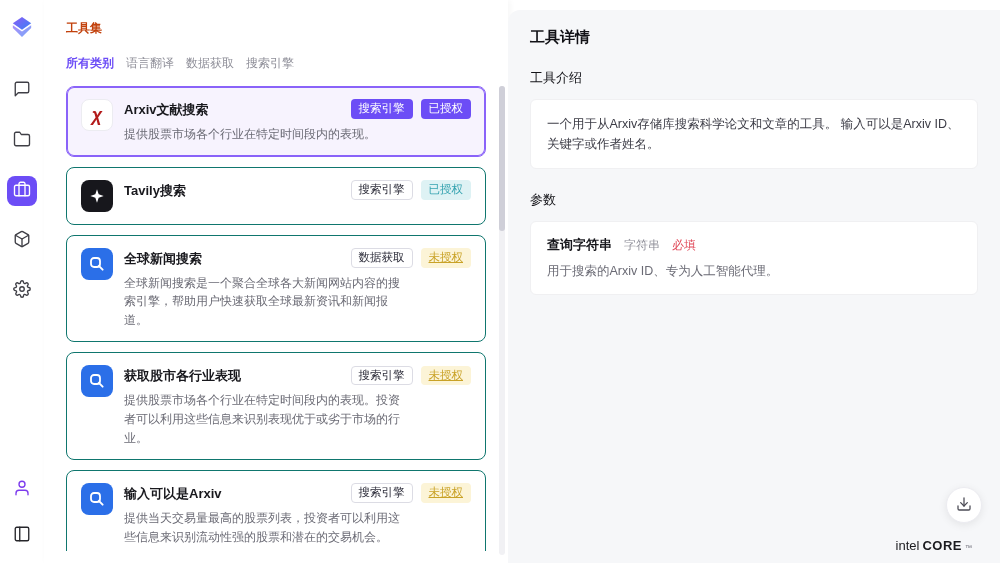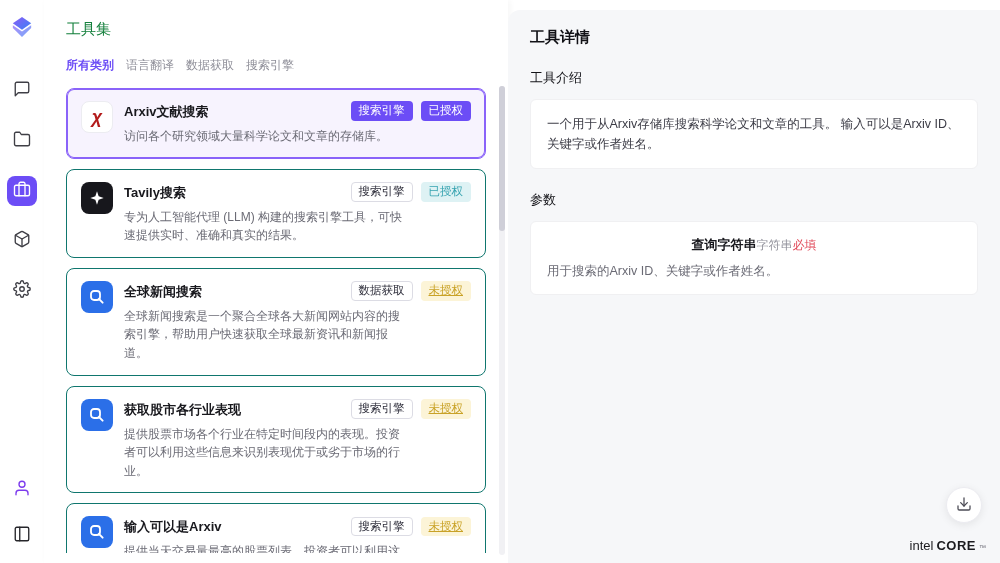--- a/index.html
+++ b/index.html
@@ -14,21 +14,21 @@
   .nav { display:flex; flex-direction:column; gap:20px; align-items:center; }
   .nav-item { width:30px; height:30px; display:flex; align-items:center; justify-content:center;
     border-radius:8px; cursor:pointer; }
   .nav-item.active { background:#6C4DF6; }
   .sidebar-bottom { margin-top:auto; margin-bottom:12px; display:flex; flex-direction:column;
     gap:16px; align-items:center; }
 
   
   .tools-panel { width:464px; flex-shrink:0; background:#fff; position:relative;
     padding:20px 0 0 0; box-shadow:2px 0 6px rgba(0,0,0,0.04); }
-  .panel-title { font-size:15px; font-weight:normal; color:#15803d; padding:0 22px; }
+  .panel-title { font-size:12px; font-weight:bold; color:#c2410c; padding:0 22px; }
   .tabs { display:flex; gap:12px; padding:0 22px; margin-top:18px; font-size:12px; }
   .tab { color:#8f8f99; cursor:pointer; white-space:nowrap; }
   .tab.active { color:#6C4DF6; font-weight:bold; }
 
   .cards { margin:14px 22px 0 22px; display:flex; flex-direction:column; gap:10px;
     height:465px; overflow:hidden; }
   .card { border:1px solid #0f766e; border-radius:8px; background:#fff; padding:12px 14px;
     display:flex; gap:11px; cursor:pointer; flex-shrink:0; }
   .card.selected { background:#f7f3fe; border:1px solid #8a63f9; box-shadow:0 0 0 1px #8a63f9 inset; }
   .card-icon { width:32px; height:32px; border-radius:8px; flex-shrink:0; display:flex;
@@ -54,30 +54,30 @@
   .scroll-thumb { width:6px; height:145px; background:#cfcfd8; border-radius:3px; cursor:grab; }
 
   
   .details-panel { flex:1; background:#f6f7f9; margin-top:10px; border-top-left-radius:12px;
     padding:18px 22px; position:relative; }
   .details-title { font-size:15px; font-weight:bold; color:#121217; }
   .section-heading { font-size:13px; font-weight:normal; color:#121217; margin-top:22px; }
   .intro-card, .param-card { background:#fff; border:1px solid #f0f0f2; border-radius:6px;
     padding:14px 16px; margin-top:12px; }
   .intro-text { font-size:12.5px; color:#3c3c46; line-height:1.6; }
-  .param-row { display:flex; align-items:baseline; gap:0;justify-content:center; }
+  .param-row { display:flex; align-items:baseline; gap:12px; }
   .param-name { font-size:13px; font-weight:bold; color:#18181d; }
   .param-type { font-size:12px; color:#8f8f99; }
   .param-required { font-size:12px; color:#e14a5a; }
   .param-desc { margin-top:9px; font-size:12.5px; color:#6b6b75; }
 
   .fab { position:absolute; right:18px; bottom:40px; width:36px; height:36px; border-radius:50%;
     background:#fff; border:1px solid #ececf1; box-shadow:0 2px 8px rgba(0,0,0,0.08);
     display:flex; align-items:center; justify-content:center; cursor:pointer; }
-  .intel { position:absolute; right:14px; bottom:10px; display:flex; align-items:baseline;
+  .intel { position:absolute; right:28px; bottom:10px; display:flex; align-items:baseline;
     gap:3px; color:#1b1b1f; }
   .intel-word { font-size:13px; }
   .core-word { font-size:13px; font-weight:bold; letter-spacing:0.5px; }
   .tm { font-size:7px; color:#6b6b75; }
 </style>
 </head>
 <body>
 
 <div class="app">
 
@@ -172,39 +172,38 @@
             <span class="chi">χ</span>
           </div>
         <div class="card-body">
           <div class="title-row">
             <span class="card-title">Arxiv文献搜索</span>
             <span class="badges">
               <span class="badge cat-active">搜索引擎</span>
               <span class="badge auth-active">已授权</span>
             </span>
           </div>
-          <div class="card-desc">访问各个研究领域大量科学论文和文章的存储库。</div>
+          <div class="card-desc">提供股票市场各个行业在特定时间段内的表现。</div>
         </div>
       </div>
 
       <div class="card">
         <div class="card-icon icon-tavily">
           <svg width="16" height="16" viewBox="0 0 24 24">
               <path d="M12 2 L14.5 9.5 L22 12 L14.5 14.5 L12 22 L9.5 14.5 L2 12 L9.5 9.5 Z" fill="#ffffff"></path>
             </svg>
         </div>
         <div class="card-body">
           <div class="title-row">
             <span class="card-title">Tavily搜索</span>
             <span class="badges">
               <span class="badge cat">搜索引擎</span>
               <span class="badge auth-ok">已授权</span>
             </span>
           </div>
-          <div class="card-desc">专为人工智能代理 (LLM) 构建的搜索引擎工具，可快速提供实时、准确和真实的结果。</div>
         </div>
       </div>
 
       <div class="card">
         <div class="card-icon icon-q">
           <svg width="18" height="18" viewBox="0 0 24 24" fill="none">
               <rect x="4" y="4" width="12" height="12" rx="4" stroke="#ffffff" stroke-width="2.4"></rect>
               <line x1="14.5" y1="14.5" x2="19.5" y2="19.5" stroke="#ffffff" stroke-width="2.6" stroke-linecap="round"></line>
             </svg>
         </div>
@@ -273,21 +272,21 @@
       <span class="intro-text">一个用于从Arxiv存储库搜索科学论文和文章的工具。 输入可以是Arxiv ID、关键字或作者姓名。</span>
     </div>
 
     <h2 class="section-heading">参数</h2>
     <div class="param-card">
       <div class="param-row">
         <span class="param-name">查询字符串</span>
         <span class="param-type">字符串</span>
         <span class="param-required">必填</span>
       </div>
-      <div class="param-desc">用于搜索的Arxiv ID、关键字或作者姓名。</div>
+      <div class="param-desc">用于搜索的Arxiv ID、专为人工智能代理。</div>
     </div>
 
     <button class="fab">
       <span>
         <svg width="16" height="16" viewBox="0 0 24 24" fill="none" stroke="#4b4b55" stroke-width="1.9" stroke-linecap="round" stroke-linejoin="round">
             <path d="M21 15v4a2 2 0 0 1-2 2H5a2 2 0 0 1-2-2v-4"></path>
             <polyline points="7 10 12 15 17 10"></polyline>
             <line x1="12" y1="15" x2="12" y2="3"></line>
           </svg>
       </span>

